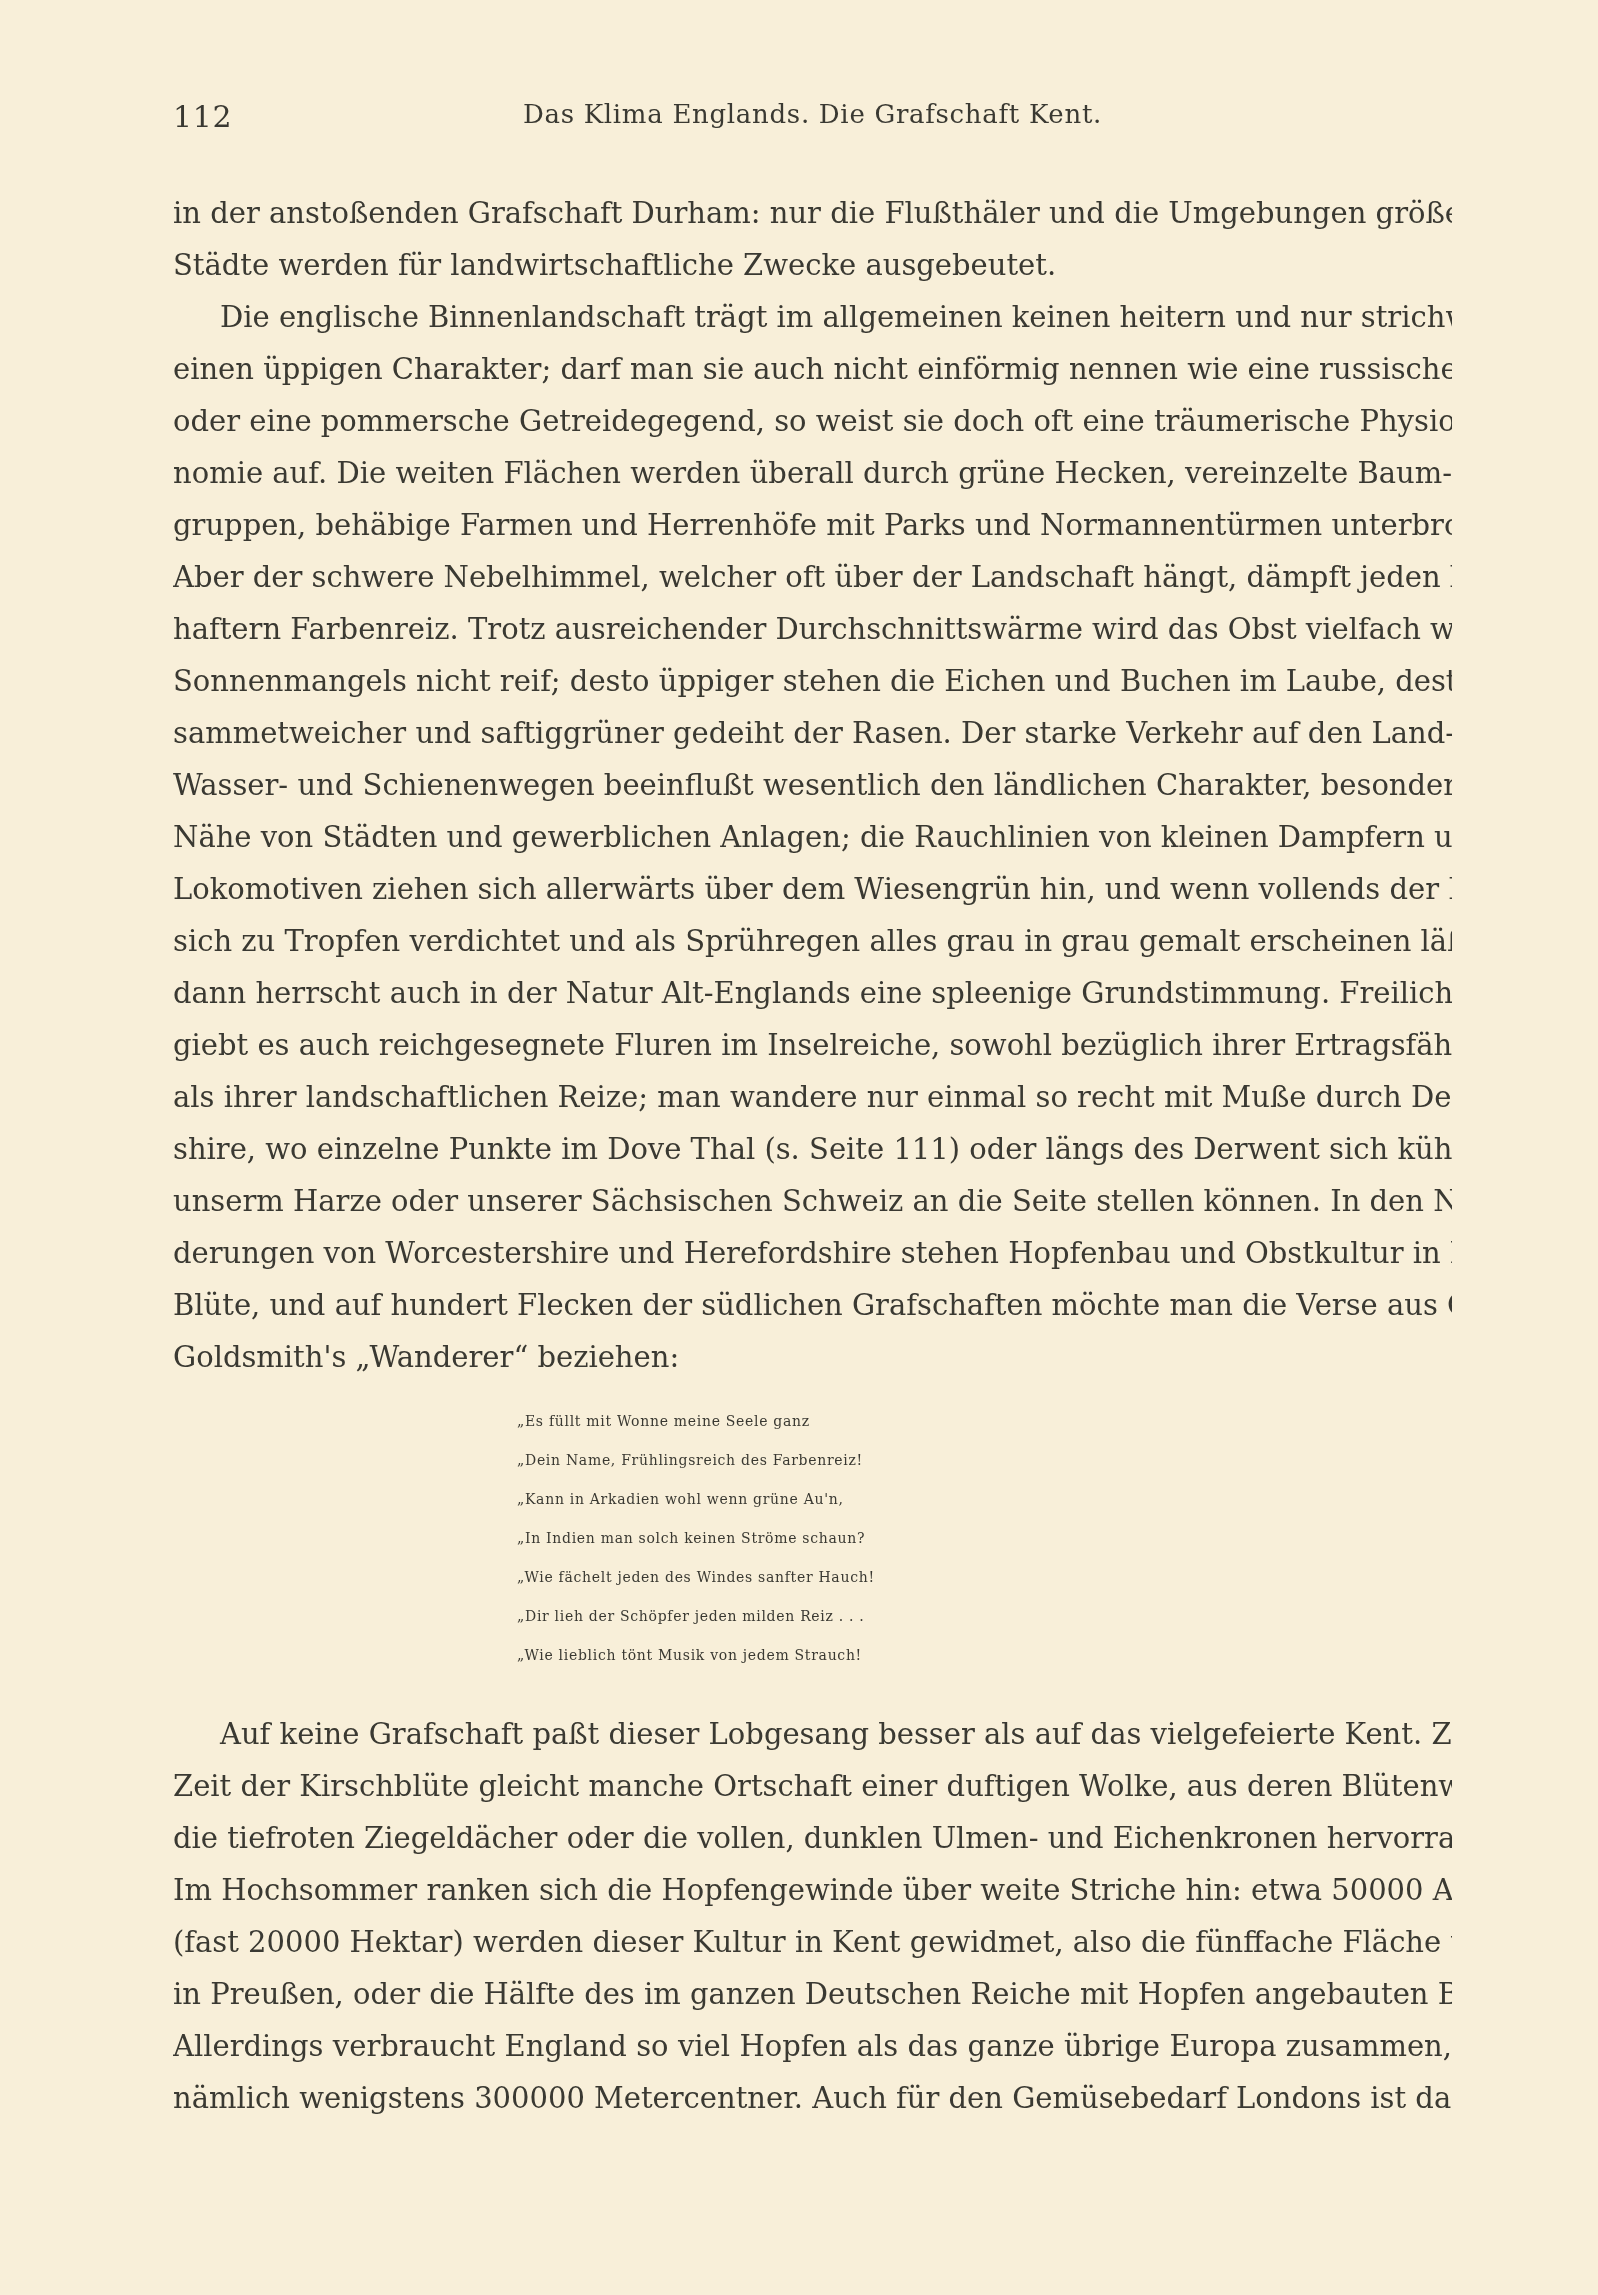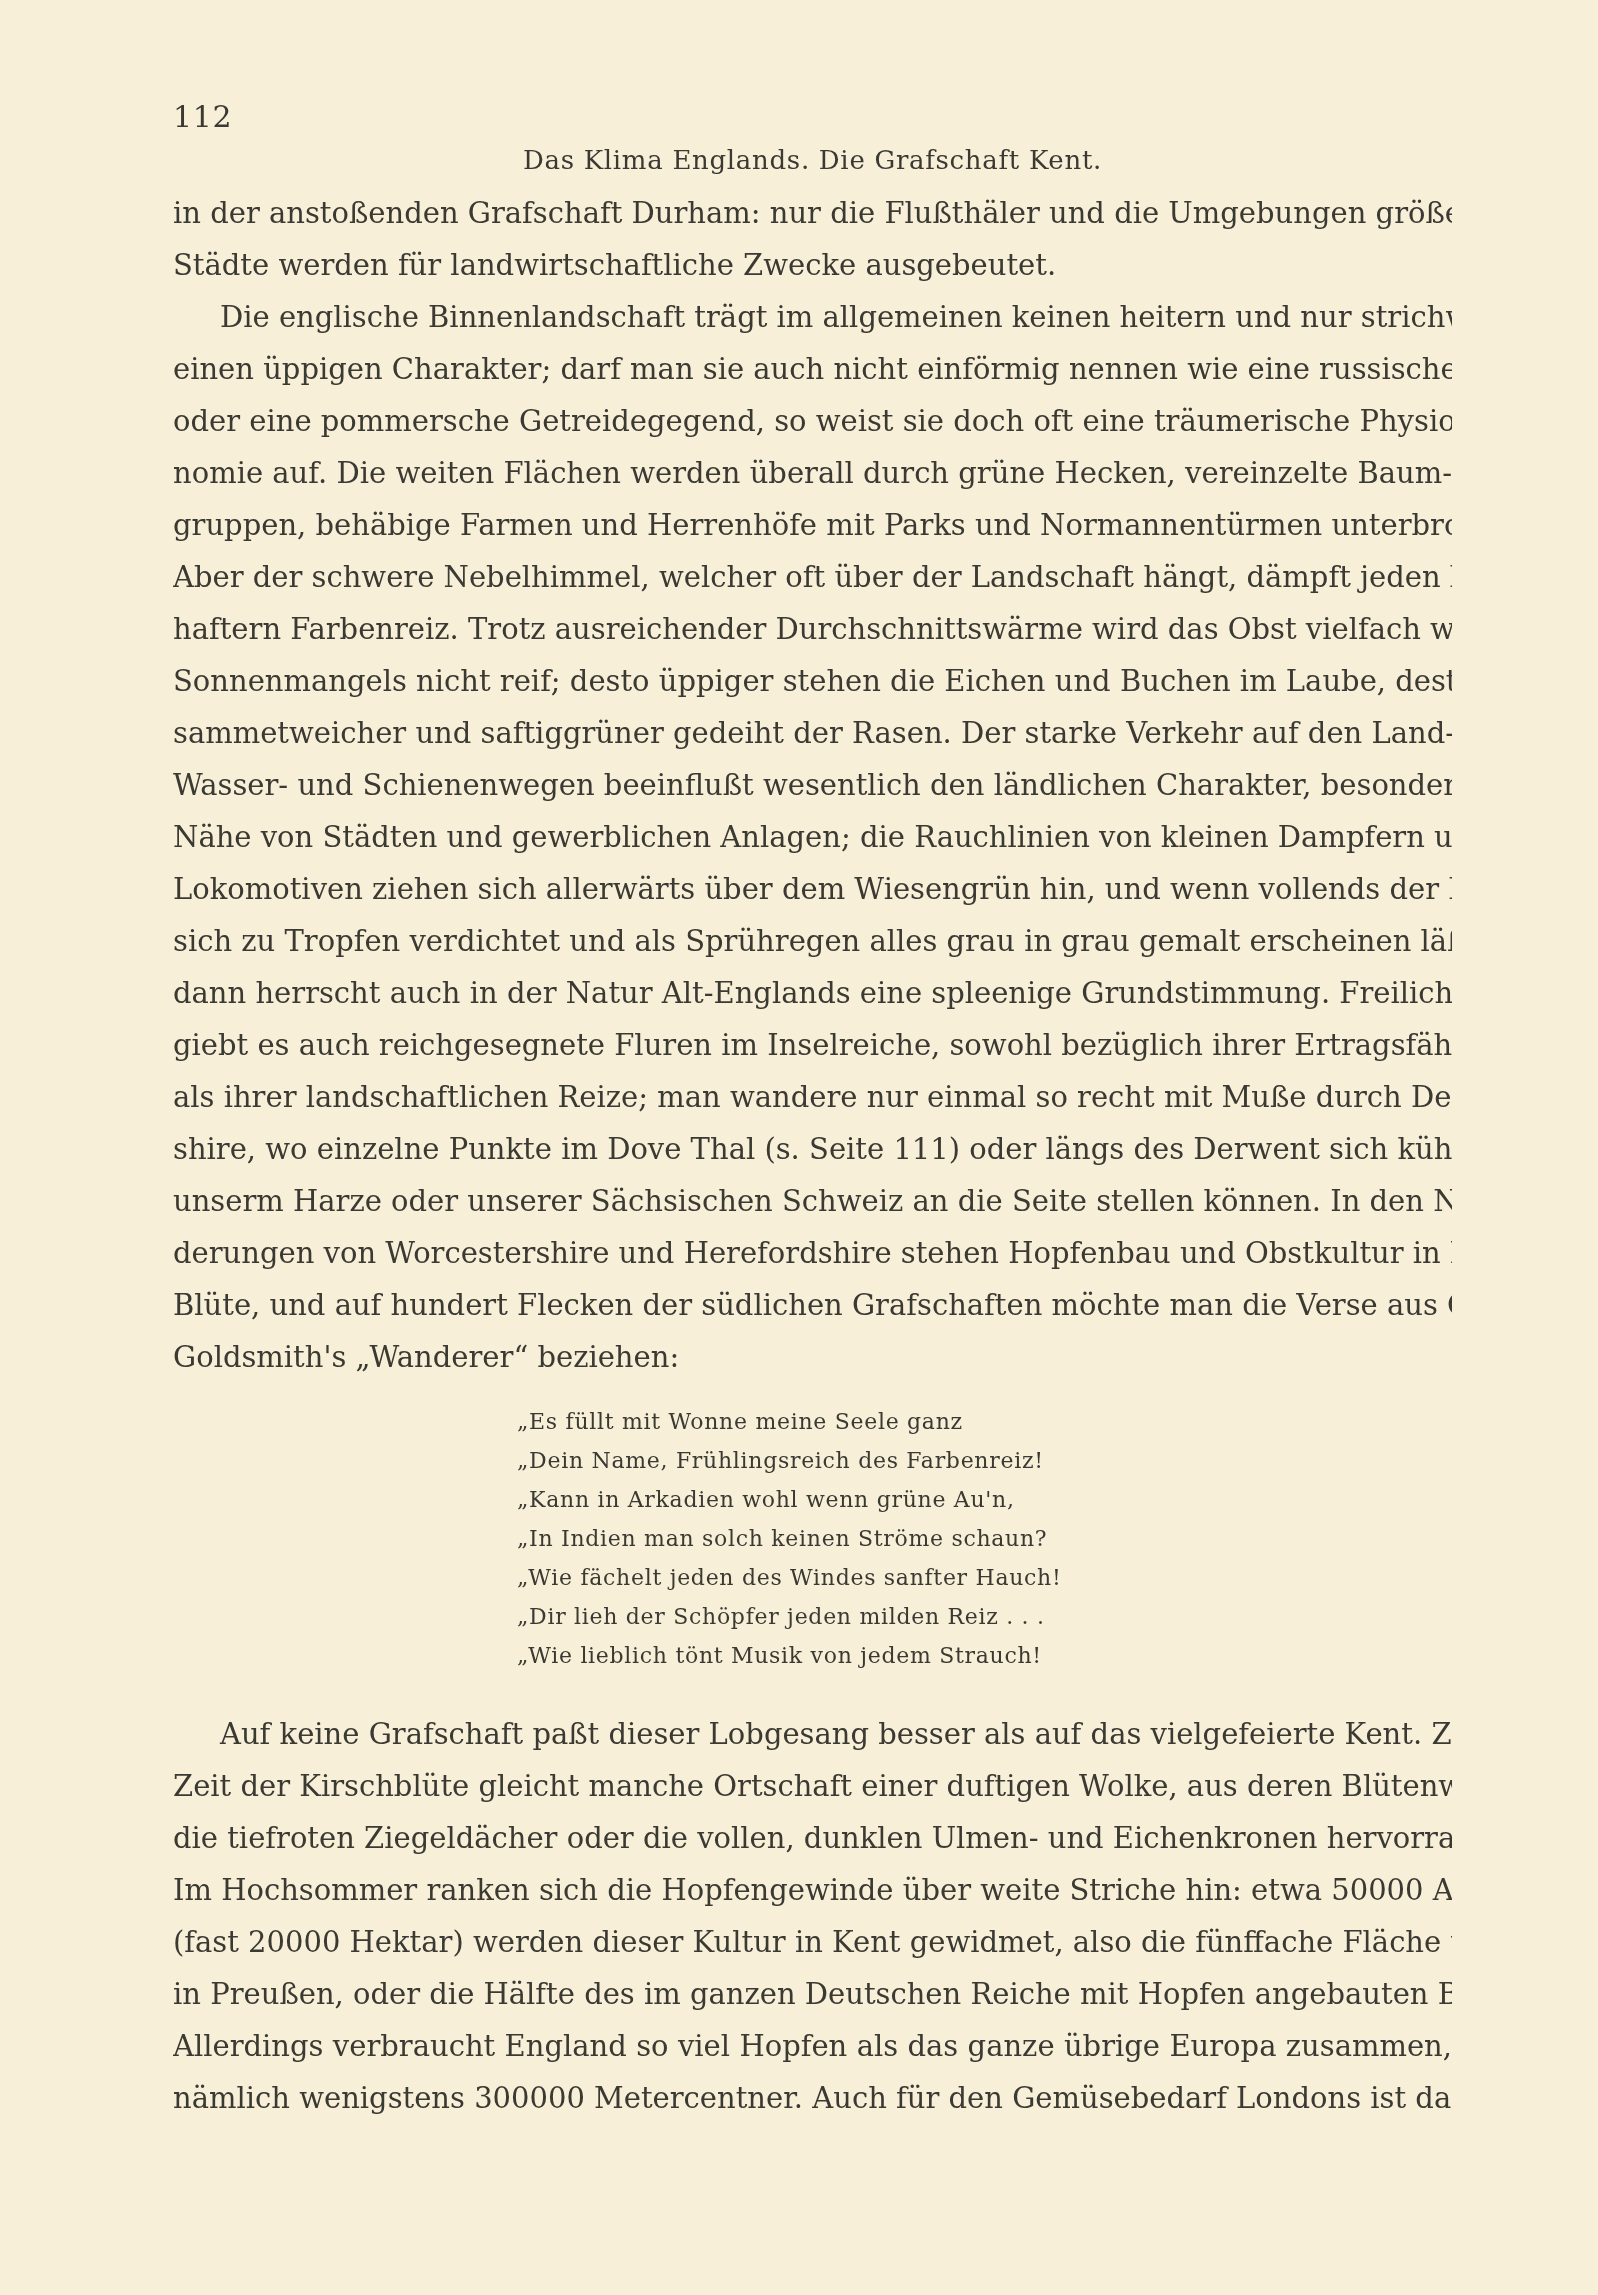--- a/index.html
+++ b/index.html
@@ -13,21 +13,21 @@
   }
   .page-header {
     position: absolute; left: 173px; top: 99px; width: 1279px; height: 46px;
   }
   .page-number {
     position: absolute; left: 0; top: 0;
     font-size: 30px; letter-spacing: 0.7px;
   }
   .running-title {
     position: absolute; left: 0; right: 0; top: 0; text-align: center;
-    font-size: 26px; letter-spacing: 0.7px; margin-top: 46px;
+    font-size: 26px; letter-spacing: 0.7px;
   }
   .body-text {
     position: absolute; left: 173px; width: 1279px;
   }
   .line {
     height: 52px; line-height: 52px;
     font-size: 29px;
     white-space: nowrap;
     text-align: justify;
     text-align-last: justify;
@@ -36,21 +36,21 @@
   .line.last { text-align-last: left; }
   .line.indent { padding-left: 47px; }
   #para1 { top: 187px; }
   #para2 { top: 291px; }
   #para3 { top: 1708px; }
   .poem {
     position: absolute; left: 517px; top: 1402px; width: 593px;
   }
   .poem-line {
     height: 39px; line-height: 39px;
-    font-size: 22px; white-space: nowrap;
+    font-size: 14px; white-space: nowrap;
     letter-spacing: 0.7px;
   }
 </style>
 </head>
 <body>
 
 <div class="page-header">
   <span class="page-number">112</span>
   <div class="running-title">Das Klima Englands. Die Grafschaft Kent.</div>
 </div>

